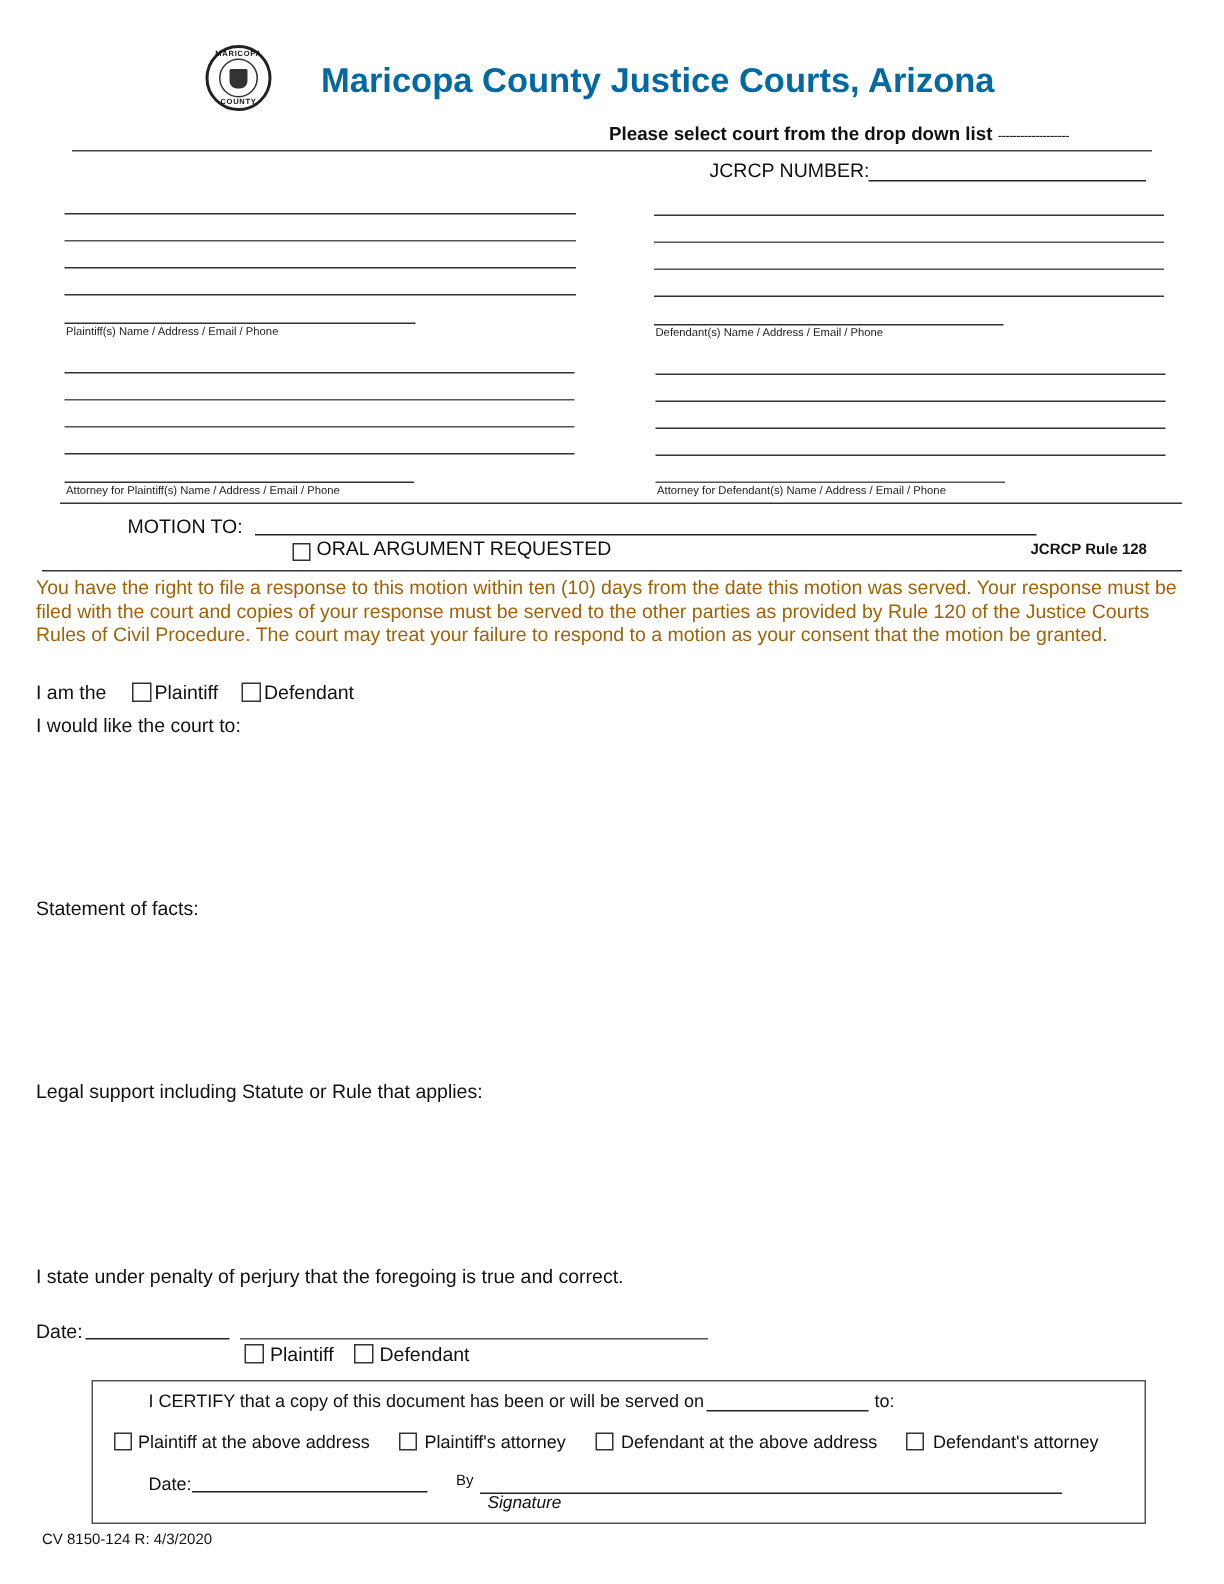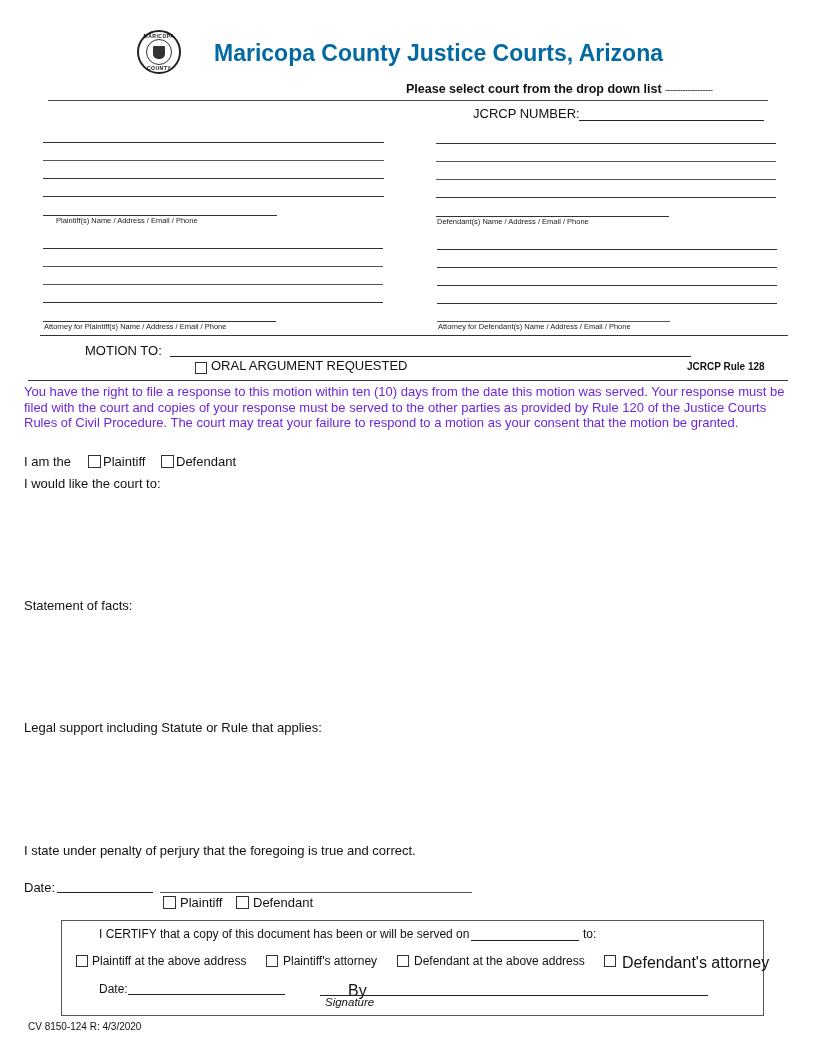--- a/index.html
+++ b/index.html
@@ -16,21 +16,21 @@
   .seal { position: absolute; left: 137px; top: 30px; width: 44px; height: 44px; border-radius: 50%;
           border: 2px solid #222; box-sizing: border-box; background: #fff; }
   .seal .inner { position: absolute; left: 7px; top: 7px; width: 26px; height: 26px; border-radius: 50%;
           border: 1px solid #333; box-sizing: border-box; }
   .seal .shield { position: absolute; left: 14px; top: 14px; width: 12px; height: 13px; background: #333;
           border-radius: 1px 1px 5px 5px; }
   .seal .t1 { position: absolute; left: 0; width: 100%; top: 1px; font-size: 5px; text-align: center; font-weight: bold; letter-spacing: 0.5px; }
   .seal .t2 { position: absolute; left: 0; width: 100%; bottom: 1px; font-size: 5px; text-align: center; font-weight: bold; letter-spacing: 0.5px; }
   .cert-box { position: absolute; left: 61px; top: 920px; width: 703px; height: 96px;
               border: 1px solid #555; box-sizing: border-box; }
-  .para { position: absolute; left: 24px; top: 384px; width: 770px; font-size: 13px; line-height: 15.5px; color: #6d28d9; }
+  .para { position: absolute; left: 24px; top: 384px; width: 770px; font-size: 13px; line-height: 15.5px; color: #a16207; }
 </style>
 </head>
 <body>
 
 <div class="seal">
   <div class="t1">MARICOPA</div>
   <div class="inner"></div>
   <div class="shield"></div>
   <div class="t2">COUNTY</div>
 </div>
@@ -43,21 +43,21 @@
 <div class="hline" style="left:48px; top:100px; width:720px; border-top:1.5px solid #444;"></div>
 
 <div class="txt" style="left:473px; top:106px; font-size:13px;">JCRCP NUMBER:</div>
 <div class="field" style="left:579px; top:120px; width:185px;"></div>
 
 <div class="hline" style="left:43px; top:142px; width:341px;"></div>
 <div class="hline gray" style="left:43px; top:160px; width:341px;"></div>
 <div class="hline" style="left:43px; top:178px; width:341px;"></div>
 <div class="hline" style="left:43px; top:196px; width:341px;"></div>
 <div class="hline" style="left:43px; top:215px; width:234px;"></div>
-<div class="txt tiny" style="left:44px; top:216px;margin-left:12px;">Plaintiff(s)  Name / Address / Email / Phone</div>
+<div class="txt tiny" style="left:44px; top:216px;">Plaintiff(s)  Name / Address / Email / Phone</div>
 
 <div class="hline" style="left:436px; top:143px; width:340px;"></div>
 <div class="hline gray" style="left:436px; top:161px; width:340px;"></div>
 <div class="hline gray" style="left:436px; top:179px; width:340px;"></div>
 <div class="hline" style="left:436px; top:197px; width:340px;"></div>
 <div class="hline" style="left:436px; top:216px; width:233px;"></div>
 <div class="txt tiny" style="left:437px; top:217px;">Defendant(s)  Name / Address / Email / Phone</div>
 
 <div class="hline" style="left:43px; top:248px; width:340px;"></div>
 <div class="hline gray" style="left:43px; top:266px; width:340px;"></div>
@@ -113,21 +113,21 @@
 <div class="field" style="left:471px; top:940px; width:108px;"></div>
 <div class="txt" style="left:583px; top:927px; font-size:12px;">to:</div>
 
 <div class="cb" style="left:76px; top:955px; width:12px; height:12px;"></div>
 <div class="txt" style="left:92px; top:954px; font-size:12px;">Plaintiff at the above address</div>
 <div class="cb" style="left:266px; top:955px; width:12px; height:12px;"></div>
 <div class="txt" style="left:283px; top:954px; font-size:12px;">Plaintiff's attorney</div>
 <div class="cb" style="left:397px; top:955px; width:12px; height:12px;"></div>
 <div class="txt" style="left:414px; top:954px; font-size:12px;">Defendant at the above address</div>
 <div class="cb" style="left:604px; top:955px; width:12px; height:12px;"></div>
-<div class="txt" style="left:622px; top:954px; font-size:16px;">Defendant's attorney</div>
+<div class="txt" style="left:622px; top:954px; font-size:12px;">Defendant's attorney</div>
 
 <div class="txt" style="left:99px; top:982px; font-size:12px;">Date:</div>
 <div class="field" style="left:128px; top:994px; width:157px;"></div>
-<div class="txt" style="left:304px; top:982px; font-size:16px;margin-left:44px;">By</div>
+<div class="txt" style="left:304px; top:982px; font-size:10px;">By</div>
 <div class="field" style="left:320px; top:995px; width:388px;"></div>
 <div class="txt" style="left:325px; top:996px; font-size:11.5px;font-style:italic;">Signature</div>
 
 <div class="txt" style="left:28px; top:1021px; font-size:10px;">CV 8150-124 R: 4/3/2020</div>
 
 </body></html>

